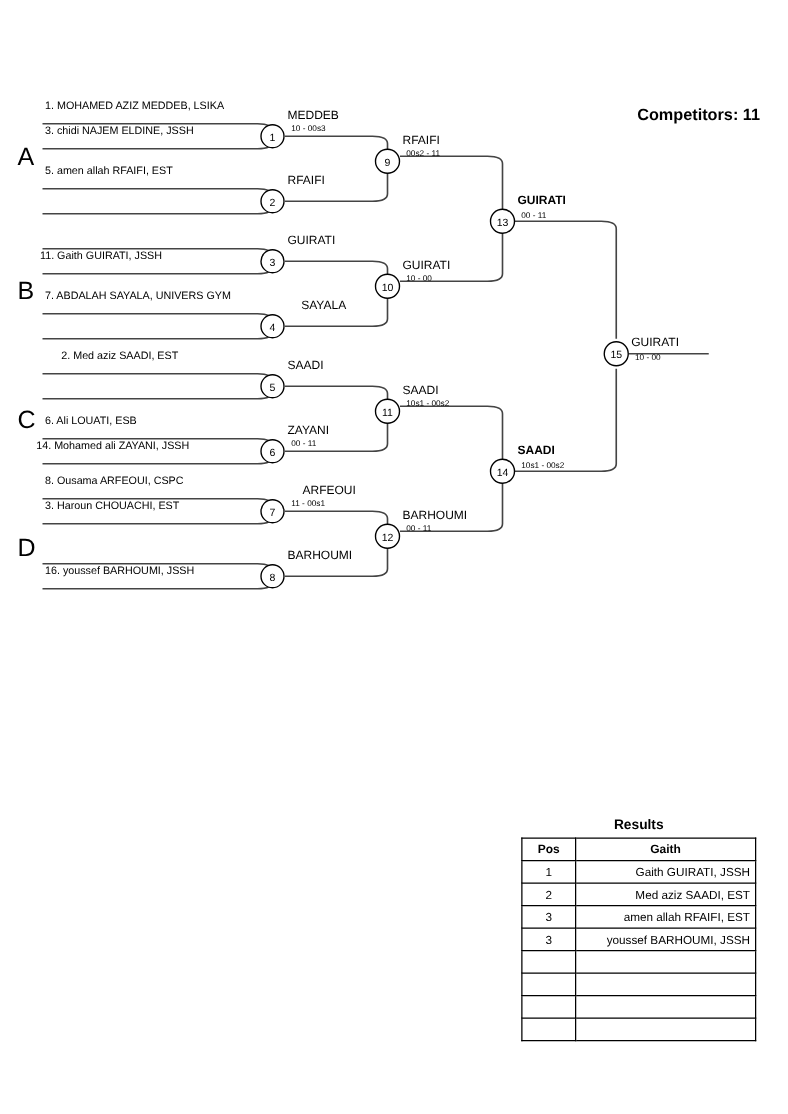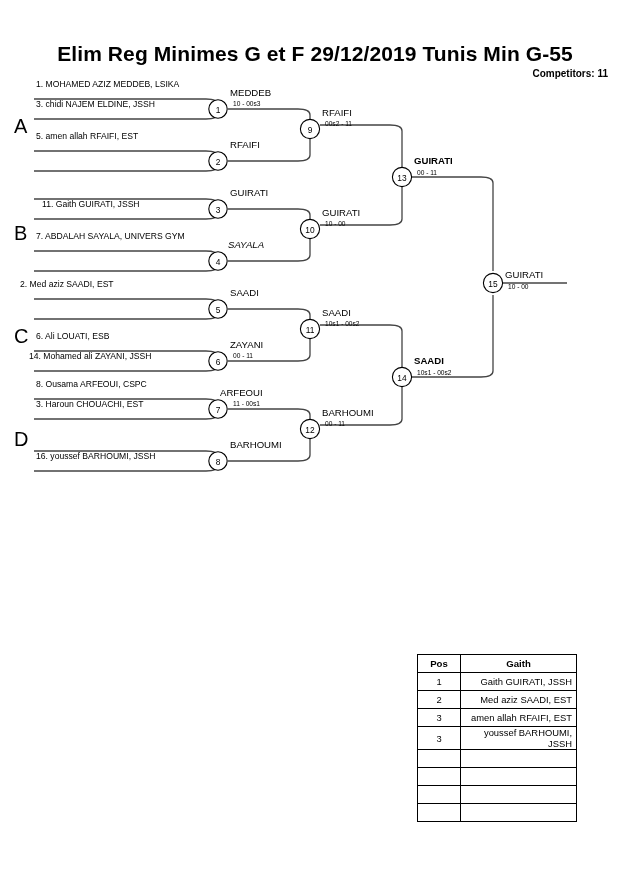--- a/index.html
+++ b/index.html
@@ -9,21 +9,21 @@
     color:#000;position:relative;overflow:hidden;
   }
   .stage{position:absolute;left:0;top:0;width:630px;height:891px;}
 
   
   .title{
     position:absolute;left:0;top:42px;width:630px;text-align:center;
     font-size:21px;font-weight:bold;letter-spacing:.1px;white-space:pre;
   }
   .competitors{
-    position:absolute;right:22px;top:68px;font-size:10px;font-weight:bold;
+    position:absolute;right:22px;top:84px;font-size:13px;font-weight:bold;
     text-align:center;
   }
 
   
   svg.bracket{position:absolute;left:0;top:0;width:630px;height:640px;}
 
   
   .lbl{position:absolute;white-space:nowrap;}
   .section-letter{font-size:20px;font-weight:normal;}
   .entrant{font-size:8.6px;}
@@ -31,37 +31,36 @@
   .winner.bold{font-weight:bold;}
   .score{font-size:6.6px;}
   .node-num{font-size:8.4px;text-anchor:middle;dominant-baseline:central;}
 
   
   .results-wrap{position:absolute;left:417px;top:654px;width:188px;}
   .results-title{
     text-align:center;font-size:11px;font-weight:bold;margin-bottom:4px;
   }
   table.results{
-    border-collapse:collapse;width:160px;border:1.4px solid #000;
+    border-collapse:collapse;width:188px;border:1.4px solid #000;
   }
   table.results td,table.results th{
     border:1px solid #000;height:17px;font-size:9.4px;font-weight:normal;
     padding:0 4px;
   }
   table.results th{font-weight:bold;text-align:center;font-size:9.6px;}
   td.pos{width:34px;text-align:center;}
   td.nm{text-align:right;}
   tr.empty td{height:17px;}
 </style>
 </head>
 <body>
 
 <div class="stage">
 
-  <div class="lbl title">Elim Reg Minimes G et F  29/12/2019  Tunis   Min G-55</div>
   <div class="lbl competitors">Competitors: 11</div>
 
   <svg class="bracket" viewBox="0 0 630 640">
     <g fill="none" stroke="#444444" stroke-width="1.3" stroke-linecap="butt">
 
       <path d="M34,99 H206 Q218,99 218,105 V107"></path>
       <path d="M34,119 H206 Q218,119 218,113 V111"></path>
       <path d="M34,151 H206 Q218,151 218,157 V159"></path>
       <path d="M34,171 H206 Q218,171 218,165 V163"></path>
 
@@ -144,51 +143,51 @@
   <div class="lbl section-letter" style="left:14px;top:115px;">A</div>
   <div class="lbl section-letter" style="left:14px;top:222px;">B</div>
   <div class="lbl section-letter" style="left:14px;top:325px;">C</div>
   <div class="lbl section-letter" style="left:14px;top:428px;">D</div>
 
   <div class="lbl entrant" style="left:36px;top:79px;">1. MOHAMED AZIZ MEDDEB, LSIKA</div>
   <div class="lbl entrant" style="left:36px;top:99px;">3. chidi NAJEM ELDINE, JSSH</div>
   <div class="lbl entrant" style="left:36px;top:131px;">5. amen allah RFAIFI, EST</div>
   <div class="lbl entrant" style="left:36px;top:151px;"></div>
   <div class="lbl entrant" style="left:36px;top:179px;"></div>
-  <div class="lbl entrant" style="left:42px;top:199px;">11. Gaith GUIRATI, JSSH</div>
+  <div class="lbl entrant" style="left:32px;top:199px;">11. Gaith GUIRATI, JSSH</div>
   <div class="lbl entrant" style="left:36px;top:231px;">7. ABDALAH SAYALA, UNIVERS GYM</div>
   <div class="lbl entrant" style="left:36px;top:251px;"></div>
-  <div class="lbl entrant" style="left:20px;top:279px;text-align:right;">2. Med aziz SAADI, EST</div>
+  <div class="lbl entrant" style="left:49px;top:279px;text-align:right;">2. Med aziz SAADI, EST</div>
   <div class="lbl entrant" style="left:36px;top:299px;"></div>
   <div class="lbl entrant" style="left:36px;top:331px;">6. Ali LOUATI, ESB</div>
   <div class="lbl entrant" style="left:29px;top:351px;">14. Mohamed ali ZAYANI, JSSH</div>
   <div class="lbl entrant" style="left:36px;top:379px;">8. Ousama ARFEOUI, CSPC</div>
   <div class="lbl entrant" style="left:36px;top:399px;">3. Haroun CHOUACHI, EST</div>
   <div class="lbl entrant" style="left:36px;top:431px;"></div>
   <div class="lbl entrant" style="left:36px;top:451px;">16. youssef BARHOUMI, JSSH</div>
 
   <div class="lbl winner" style="left:230px;top:87px;">MEDDEB</div>
   <div class="lbl score" style="left:233px;top:100px;">10 - 00s3</div>
 
   <div class="lbl winner" style="left:230px;top:139px;">RFAIFI</div>
   <div class="lbl score" style="left:233px;top:152px;"></div>
 
   <div class="lbl winner" style="left:230px;top:187px;">GUIRATI</div>
   <div class="lbl score" style="left:233px;top:200px;"></div>
 
-  <div class="lbl winner" style="left:228px;top:239px;font-style:italic;">SAYALA</div>
+  <div class="lbl winner" style="left:241px;top:239px;">SAYALA</div>
   <div class="lbl score" style="left:233px;top:252px;"></div>
 
   <div class="lbl winner" style="left:230px;top:287px;">SAADI</div>
   <div class="lbl score" style="left:233px;top:300px;"></div>
 
   <div class="lbl winner" style="left:230px;top:339px;">ZAYANI</div>
   <div class="lbl score" style="left:233px;top:352px;">00 - 11</div>
 
-  <div class="lbl winner" style="left:220px;top:387px;">ARFEOUI</div>
+  <div class="lbl winner" style="left:242px;top:387px;">ARFEOUI</div>
   <div class="lbl score" style="left:233px;top:400px;">11 - 00s1</div>
 
   <div class="lbl winner" style="left:230px;top:439px;">BARHOUMI</div>
   <div class="lbl score" style="left:233px;top:452px;"></div>
 
   <div class="lbl winner" style="left:322px;top:107px;">RFAIFI</div>
   <div class="lbl score" style="left:325px;top:120px;">00s2 - 11</div>
 
   <div class="lbl winner" style="left:322px;top:207px;">GUIRATI</div>
   <div class="lbl score" style="left:325px;top:220px;">10 - 00</div>
@@ -202,20 +201,21 @@
   <div class="lbl winner bold" style="left:414px;top:155px;">GUIRATI</div>
   <div class="lbl score" style="left:417px;top:169px;">00 - 11</div>
 
   <div class="lbl winner bold" style="left:414px;top:355px;">SAADI</div>
   <div class="lbl score" style="left:417px;top:369px;">10s1 - 00s2</div>
 
   <div class="lbl winner" style="left:505px;top:269px;">GUIRATI</div>
   <div class="lbl score" style="left:508px;top:283px;">10 - 00</div>
 
   <div class="results-wrap">
+    <div class="results-title">Results</div>
     <table class="results">
       <thead>
         <tr>
           <th class="pos">Pos</th>
           <th class="nm">Gaith</th>
         </tr>
       </thead>
       <tbody>
         <tr>
           <td class="pos">1</td>

